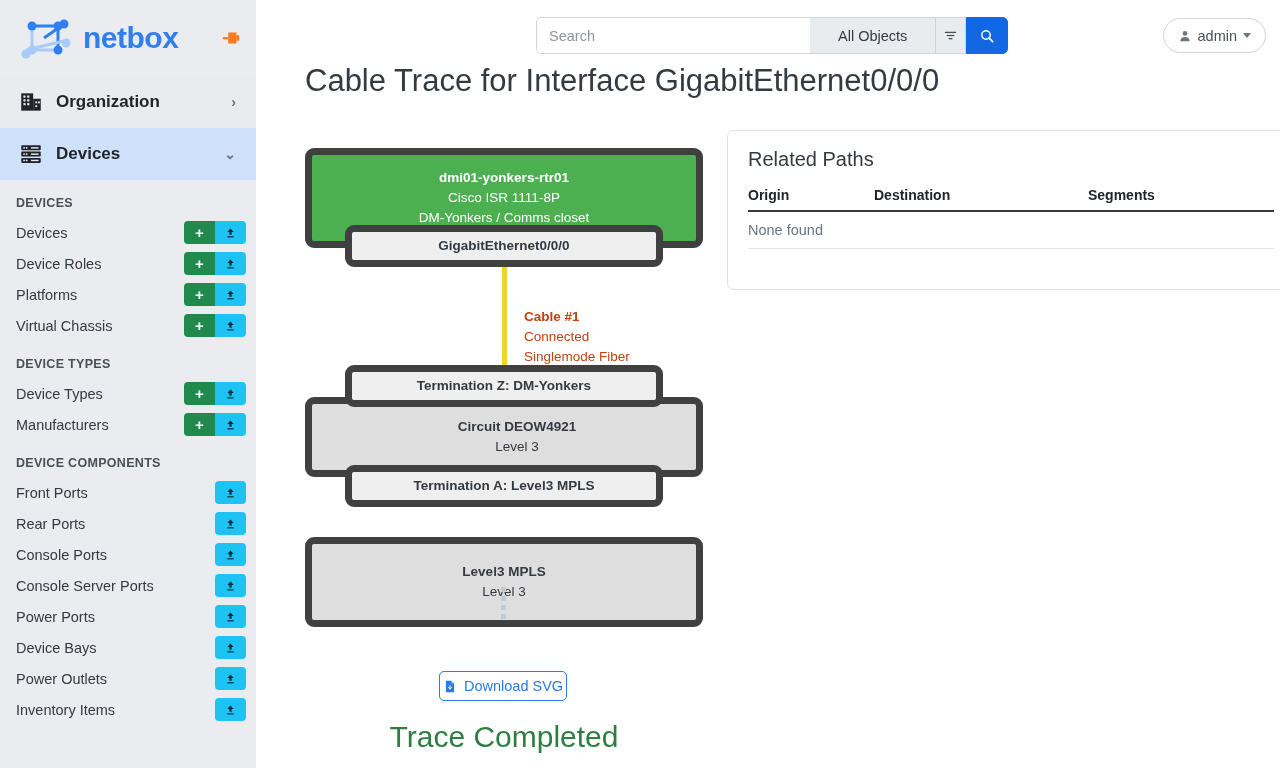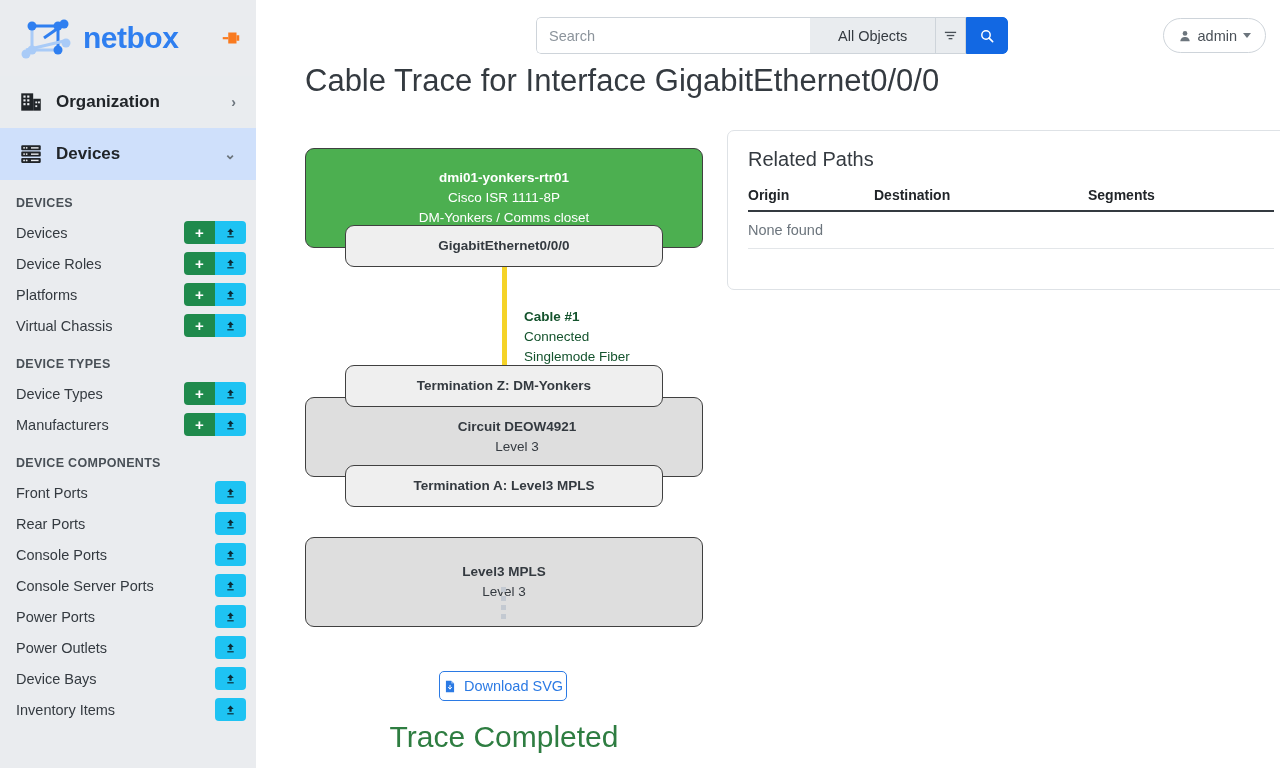--- a/index.html
+++ b/index.html
@@ -125,38 +125,38 @@
   #main { position: absolute; left: 256px; top: 60px; width: 1210px; height: 698px; margin-left: 32px; }
   .page-title {
     position: absolute; left: 17px; top: 3px;
     font-size: 31px; font-weight: 400; color: #343a40;
   }
 
   
   #trace { position: absolute; left: 17px; top: 88px; width: 398px; height: 510px; }
   .tnode {
     position: absolute; left: 0; width: 398px;
-    border: 1px solid #404040; border-radius: 9px;
+    border: 7px solid #404040; border-radius: 9px;
     display: flex; flex-direction: column; align-items: center; justify-content: center;
     text-align: center;
   }
   .tnode.device { background: #4caf50; color: #ffffff; }
   .tnode.circuit { background: #dedede; color: #343a40; }
   .tnode.term {
     left: 40px; width: 318px;
     background: #efefef; color: #343a40;
     z-index: 3;
   }
   .tn-title { font-weight: 700; font-size: 13.5px; line-height: 20px; }
   .tn-sub { font-size: 13.5px; line-height: 20px; }
   .cable-line {
     position: absolute; width: 5px; background: #f5d327;
     left: 197px; z-index: 1;
   }
-  .cable-label { position: absolute; left: 219px; font-size: 13.5px; line-height: 20px; color: #14532d; }
+  .cable-label { position: absolute; left: 219px; font-size: 13.5px; line-height: 20px; color: #c2410c; }
   .cable-label .b { font-weight: 700; }
   .dotline { position: absolute; left: 196px; width: 5px; z-index: 1; }
   .dotseg { width: 5px; height: 5px; background: #c3c9d1; margin-bottom: 4px; }
 
   .dl-btn {
     position: absolute; left: 134px; top: 523px;
     display: flex; align-items: center; gap: 7px;
     height: 30px; padding: 0 3px;
     border: 1px solid #2b7ae4; border-radius: 5px;
     background: #fff; color: #2b7ae4; font-size: 14.5px;
@@ -380,32 +380,32 @@
     <span class="btn-group">
       <span class="mini-btn imp only">
         <svg class="upl" viewBox="0 0 24 24">
             <path d="M12 2 L19 10 H14.5 V16 H9.5 V10 H5 Z" fill="#0b2b36"></path>
             <rect x="5" y="19" width="14" height="2.6" fill="#0b2b36"></rect>
           </svg>
       </span>
     </span>
   </div>
   <div class="item-row">
+    <span class="lbl">Device Bays</span>
+    <span class="btn-group">
+      <span class="mini-btn imp only">
+        <svg class="upl" viewBox="0 0 24 24">
+            <path d="M12 2 L19 10 H14.5 V16 H9.5 V10 H5 Z" fill="#0b2b36"></path>
+            <rect x="5" y="19" width="14" height="2.6" fill="#0b2b36"></rect>
+          </svg>
+      </span>
+    </span>
+  </div>
+  <div class="item-row">
     <span class="lbl">Power Outlets</span>
-    <span class="btn-group">
-      <span class="mini-btn imp only">
-        <svg class="upl" viewBox="0 0 24 24">
-            <path d="M12 2 L19 10 H14.5 V16 H9.5 V10 H5 Z" fill="#0b2b36"></path>
-            <rect x="5" y="19" width="14" height="2.6" fill="#0b2b36"></rect>
-          </svg>
-      </span>
-    </span>
-  </div>
-  <div class="item-row">
-    <span class="lbl">Device Bays</span>
     <span class="btn-group">
       <span class="mini-btn imp only">
         <svg class="upl" viewBox="0 0 24 24">
             <path d="M12 2 L19 10 H14.5 V16 H9.5 V10 H5 Z" fill="#0b2b36"></path>
             <rect x="5" y="19" width="14" height="2.6" fill="#0b2b36"></rect>
           </svg>
       </span>
     </span>
   </div>
   <div class="item-row">

